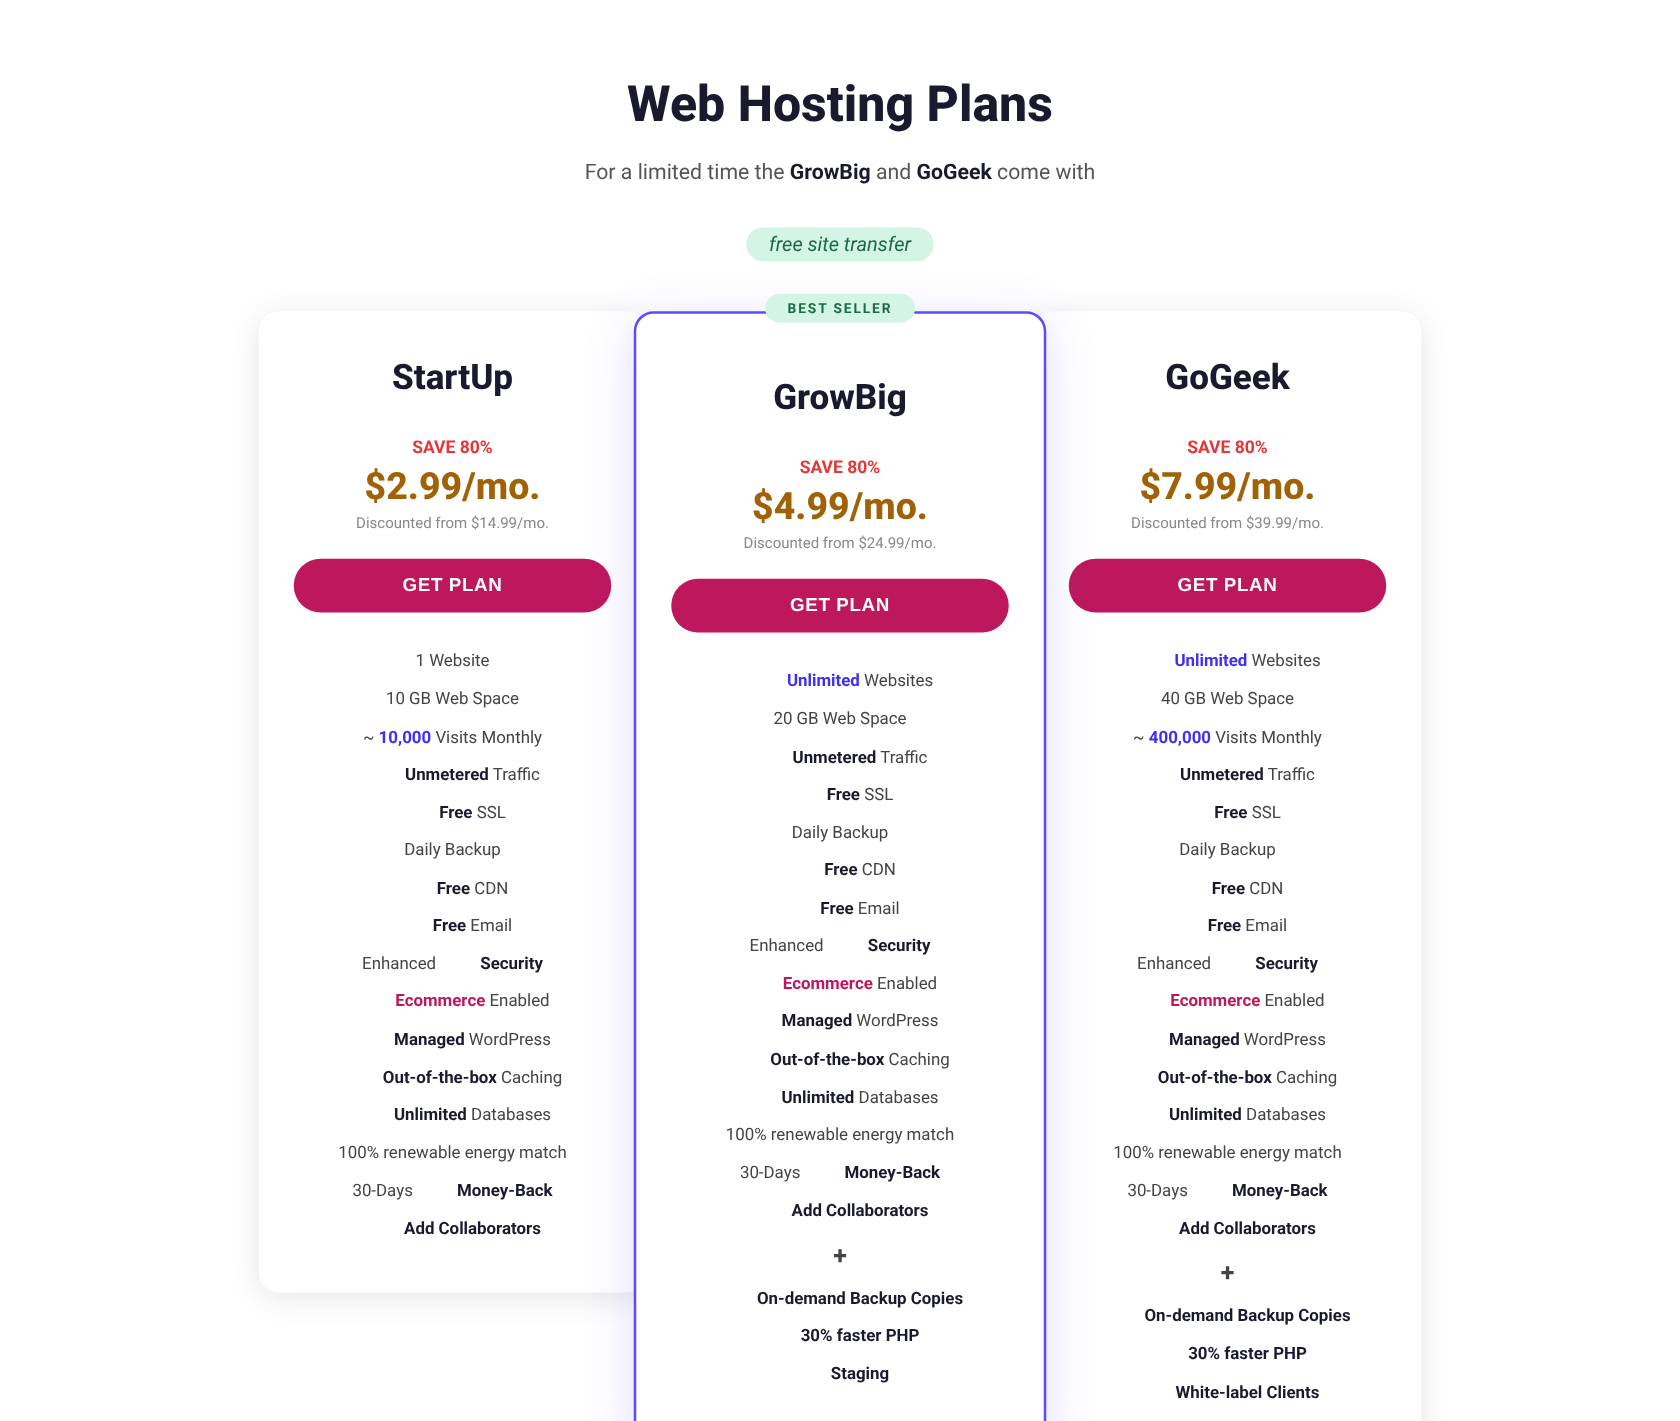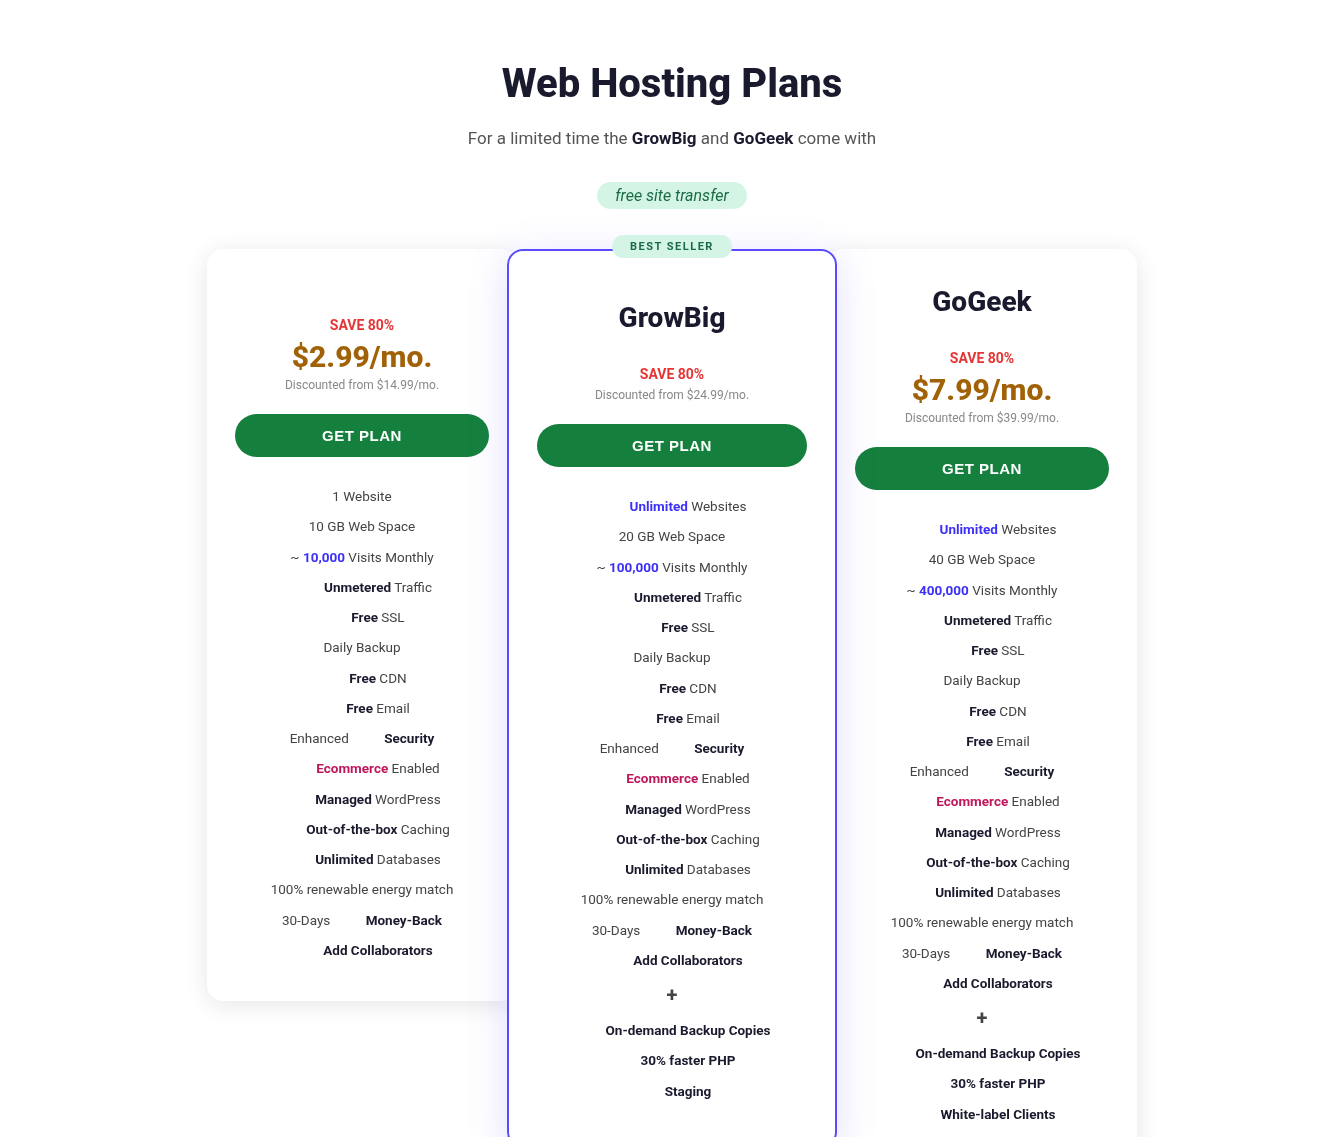--- a/index.html
+++ b/index.html
@@ -126,21 +126,21 @@
       margin-bottom: 4px;
     }
 
     .price-note {
       font-size: 12px;
       color: #888;
       margin-bottom: 22px;
     }
 
     .get-plan-btn {
-      background: #15803d;
+      background: #be185d;
       color: #fff;
       border: none;
       border-radius: 30px;
       padding: 13px 36px;
       font-size: 15px;
       font-weight: 700;
       cursor: pointer;
       width: 100%;
       margin-bottom: 24px;
       letter-spacing: 0.5px;
@@ -192,20 +192,21 @@
   <span> and </span>
   <strong>GoGeek</strong>
   <span> come with</span>
 </p>
 
 <span class="free-transfer-badge">free site transfer</span>
 
 <div class="plans-container">
 
   <div class="plan-card startup">
+    <div class="plan-name">StartUp</div>
     <div class="save-badge">SAVE 80%</div>
     <div class="price">$2.99/mo.</div>
     <div class="price-note">Discounted from $14.99/mo.</div>
     <button class="get-plan-btn">GET PLAN</button>
     <ul class="features-list">
       <li><span>1</span> Website</li>
       <li><span>10</span> GB Web Space</li>
       <li>~ <span class="highlight">10,000</span> Visits Monthly</li>
       <li><strong>Unmetered</strong> Traffic</li>
       <li><strong>Free</strong> SSL</li>
@@ -220,26 +221,26 @@
       <li>100% renewable energy match</li>
       <li>30-Days <strong>Money-Back</strong></li>
       <li><strong>Add Collaborators</strong></li>
     </ul>
   </div>
 
   <div class="plan-card growbig">
     <div class="best-seller-badge">BEST SELLER</div>
     <div class="plan-name">GrowBig</div>
     <div class="save-badge">SAVE 80%</div>
+    <div class="price">$4.99/mo.</div>
     <div class="price-note">Discounted from $24.99/mo.</div>
     <button class="get-plan-btn">GET PLAN</button>
     <ul class="features-list">
       <li><strong class="highlight">Unlimited</strong> Websites</li>
       <li><span>20</span> GB Web Space</li>
-      <li>~ <span class="highlight">100,000</span> Visits Monthly</li>
       <li><strong>Unmetered</strong> Traffic</li>
       <li><strong>Free</strong> SSL</li>
       <li>Daily Backup</li>
       <li><strong>Free</strong> CDN</li>
       <li><strong>Free</strong> Email</li>
       <li>Enhanced <strong>Security</strong></li>
       <li><strong class="highlight-teal">Ecommerce</strong> Enabled</li>
       <li><strong>Managed</strong> WordPress</li>
       <li><strong>Out-of-the-box</strong> Caching</li>
       <li><strong>Unlimited</strong> Databases</li>

